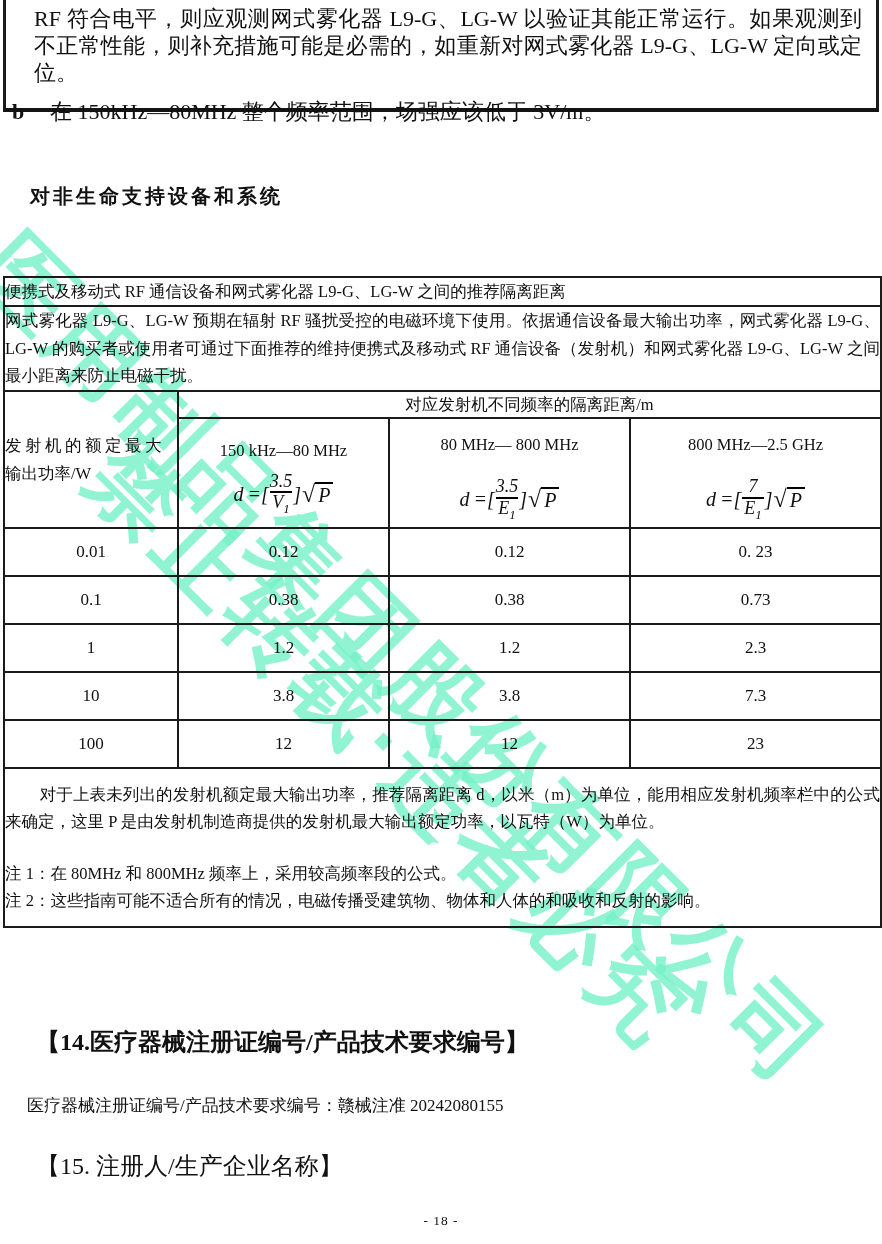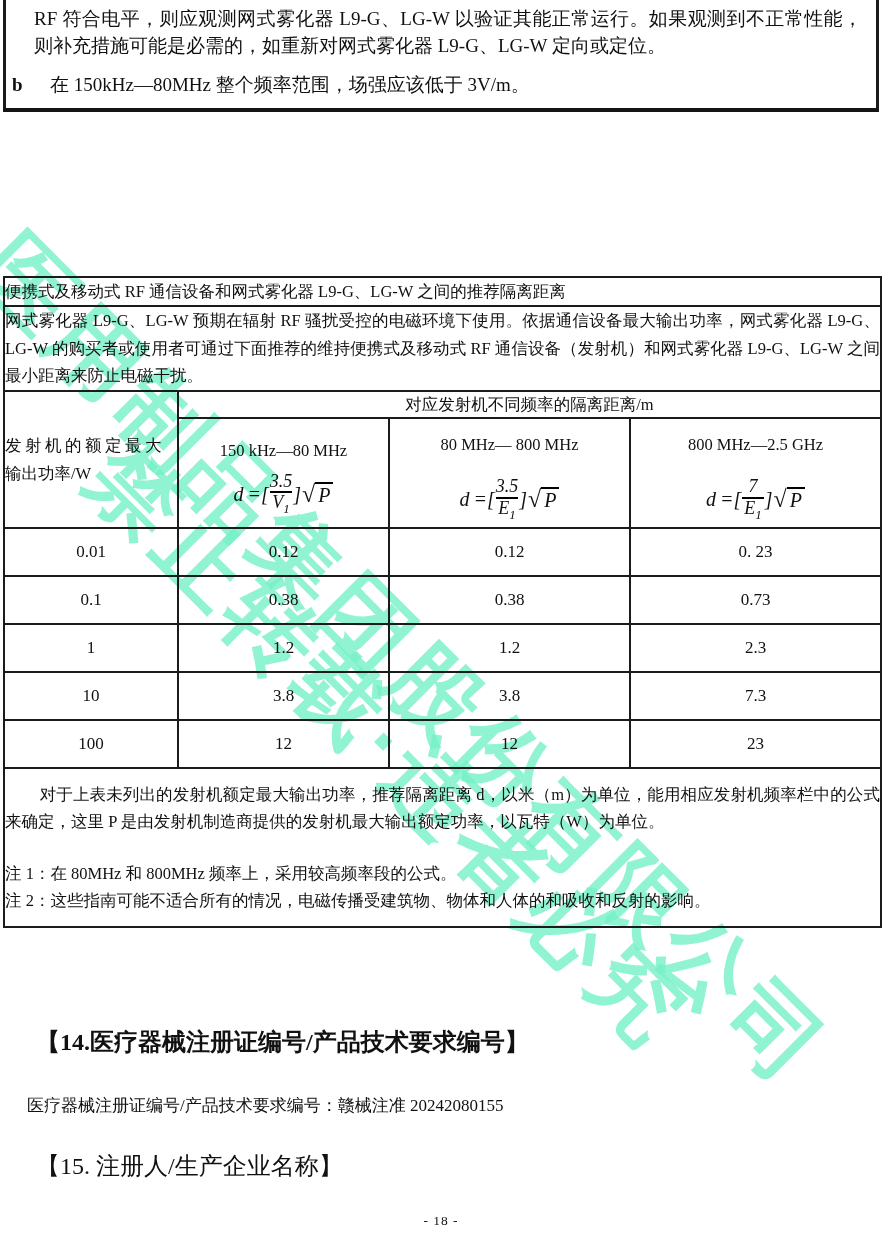--- a/index.html
+++ b/index.html
@@ -18,21 +18,21 @@
     transform:rotate(45deg);transform-origin:0 0;
     pointer-events:none;
   }
   .wm1{left:38px;top:210px;}
   .wm2{left:146px;top:418px;}
   .content{position:relative;z-index:1;}
   
   .topbox{
     position:absolute;left:3px;top:0;width:876px;height:112px;box-sizing:border-box;
     border-left:3px solid #1b1b1b;border-right:3px solid #1b1b1b;border-bottom:4px solid #141414;
-    padding:5px 14px 0 6px;font-size:19px;line-height:27px;
+    padding:5px 14px 0 6px;font-size:22px;line-height:27px;
   }
   .topbox .para{margin-left:22px;text-align:justify;}
   .topbox .fnrow{margin-top:12px;display:flex;}
   .topbox .fnmark{font-weight:bold;width:38px;flex:0 0 38px;}
   
   .bigheading{
     position:absolute;left:30px;top:173px;font-weight:bold;font-size:20px;line-height:46px;
   }
   .bigheading .l2{letter-spacing:3px;}
   
@@ -81,20 +81,21 @@
 
     <div class="topbox">
       <div class="para">RF 符合电平，则应观测网式雾化器 L9-G、LG-W 以验证其能正常运行。如果观测到不正常性能，则补充措施可能是必需的，如重新对网式雾化器 L9-G、LG-W 定向或定位。</div>
       <div class="fnrow">
         <span class="fnmark">b</span>
         <span>在 150kHz—80MHz 整个频率范围，场强应该低于 3V/m。</span>
       </div>
     </div>
 
     <div class="bigheading">
+      <div class="l2">对非生命支持设备和系统</div>
     </div>
 
     <table class="sep">
       <colgroup>
         <col style="width:174px">
           <col style="width:211px">
           <col style="width:241px">
           <col style="width:251px">
       </colgroup>
       <tbody>

